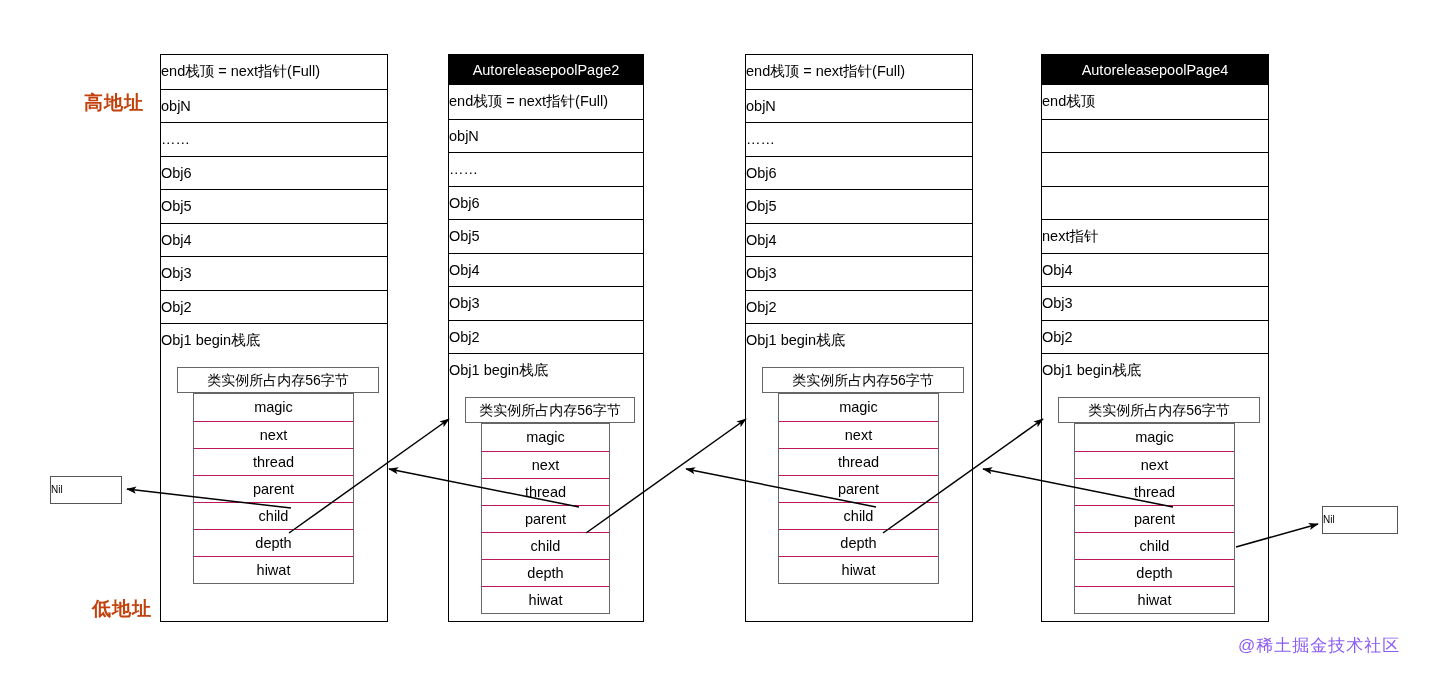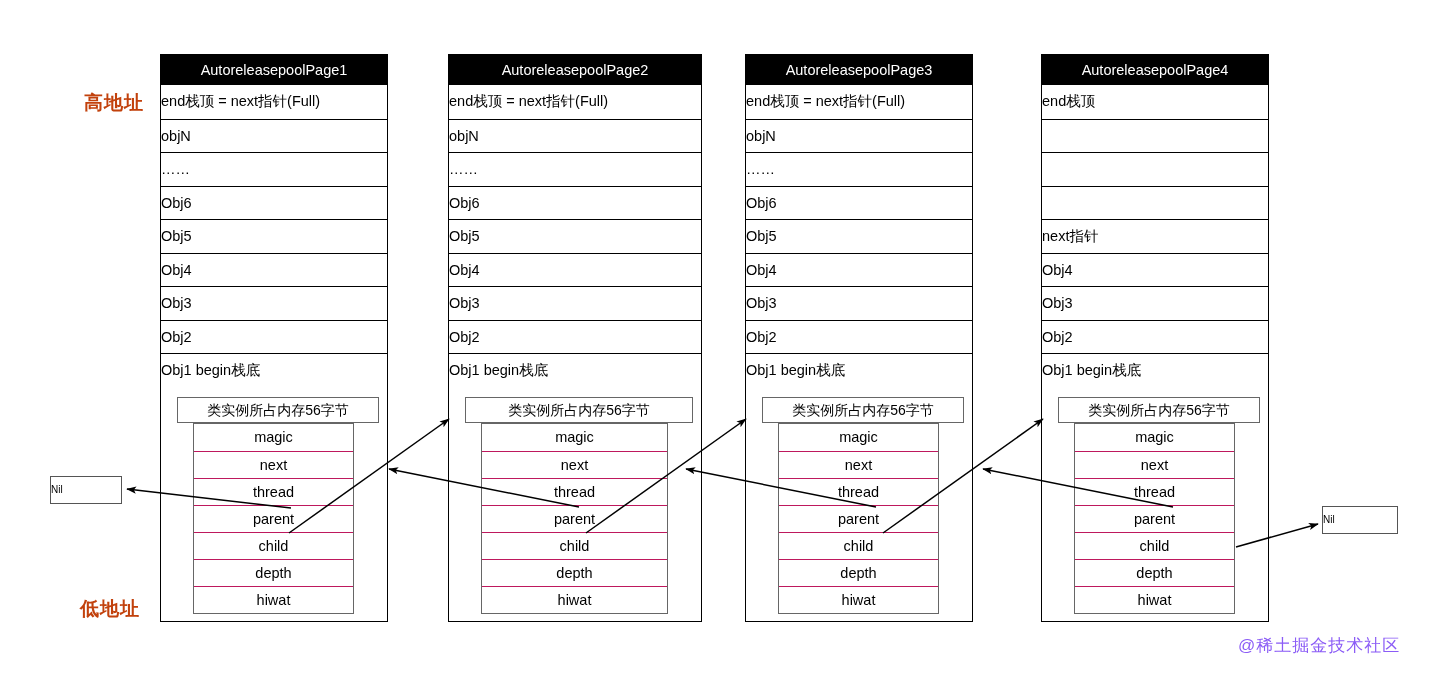--- a/index.html
+++ b/index.html
@@ -121,28 +121,27 @@
     letter-spacing: 1px;
     white-space: nowrap;
   }
 </style>
 </head>
 <body>
 
 <div id="canvas">
 
   <div class="addr-label" style="left:84px; top:90px;">高地址</div>
-  <div class="addr-label" style="left:80px; top:596px;">低地址</div>
+  <div class="addr-label" style="left:92px; top:596px;">低地址</div>
 
   <div class="nil-box" style="left:50px; top:476px; width:72px; height:28px; line-height:26px;">Nil</div>
   <div class="nil-box" style="left:1322px; top:506px; width:76px; height:28px; line-height:26px;">Nil</div>
 
   <div id="pages-host">
       <div class="page-col" style="left: 160px; top: 54px; width: 228px; height: 568px;">
-        <div class="page-title">AutoreleasepoolPage1</div>
         <div class="slot first-slot">end栈顶 = next指针(Full)</div>
         <div class="slot">objN</div>
         <div class="slot">……</div>
         <div class="slot">Obj6</div>
         <div class="slot">Obj5</div>
         <div class="slot">Obj4</div>
         <div class="slot">Obj3</div>
         <div class="slot">Obj2</div>
         <div class="slot">Obj1 begin栈底</div>
         <div class="struct-wrap">
@@ -151,21 +150,21 @@
             <div class="field first-field">magic</div>
             <div class="field">next</div>
             <div class="field">thread</div>
             <div class="field">parent</div>
             <div class="field">child</div>
             <div class="field">depth</div>
             <div class="field">hiwat</div>
           </div>
         </div>
       </div>
-      <div class="page-col" style="left: 448px; top: 54px; width: 254px; height: 568px;">
+      <div class="page-col" style="left: 448px; top: 54px; width: 196px; height: 568px;">
         <div class="page-title">AutoreleasepoolPage2</div>
         <div class="slot first-slot">end栈顶 = next指针(Full)</div>
         <div class="slot">objN</div>
         <div class="slot">……</div>
         <div class="slot">Obj6</div>
         <div class="slot">Obj5</div>
         <div class="slot">Obj4</div>
         <div class="slot">Obj3</div>
         <div class="slot">Obj2</div>
         <div class="slot">Obj1 begin栈底</div>
@@ -176,21 +175,20 @@
             <div class="field">next</div>
             <div class="field">thread</div>
             <div class="field">parent</div>
             <div class="field">child</div>
             <div class="field">depth</div>
             <div class="field">hiwat</div>
           </div>
         </div>
       </div>
       <div class="page-col" style="left: 745px; top: 54px; width: 228px; height: 568px;">
-        <div class="page-title">AutoreleasepoolPage3</div>
         <div class="slot first-slot">end栈顶 = next指针(Full)</div>
         <div class="slot">objN</div>
         <div class="slot">……</div>
         <div class="slot">Obj6</div>
         <div class="slot">Obj5</div>
         <div class="slot">Obj4</div>
         <div class="slot">Obj3</div>
         <div class="slot">Obj2</div>
         <div class="slot">Obj1 begin栈底</div>
         <div class="struct-wrap">

